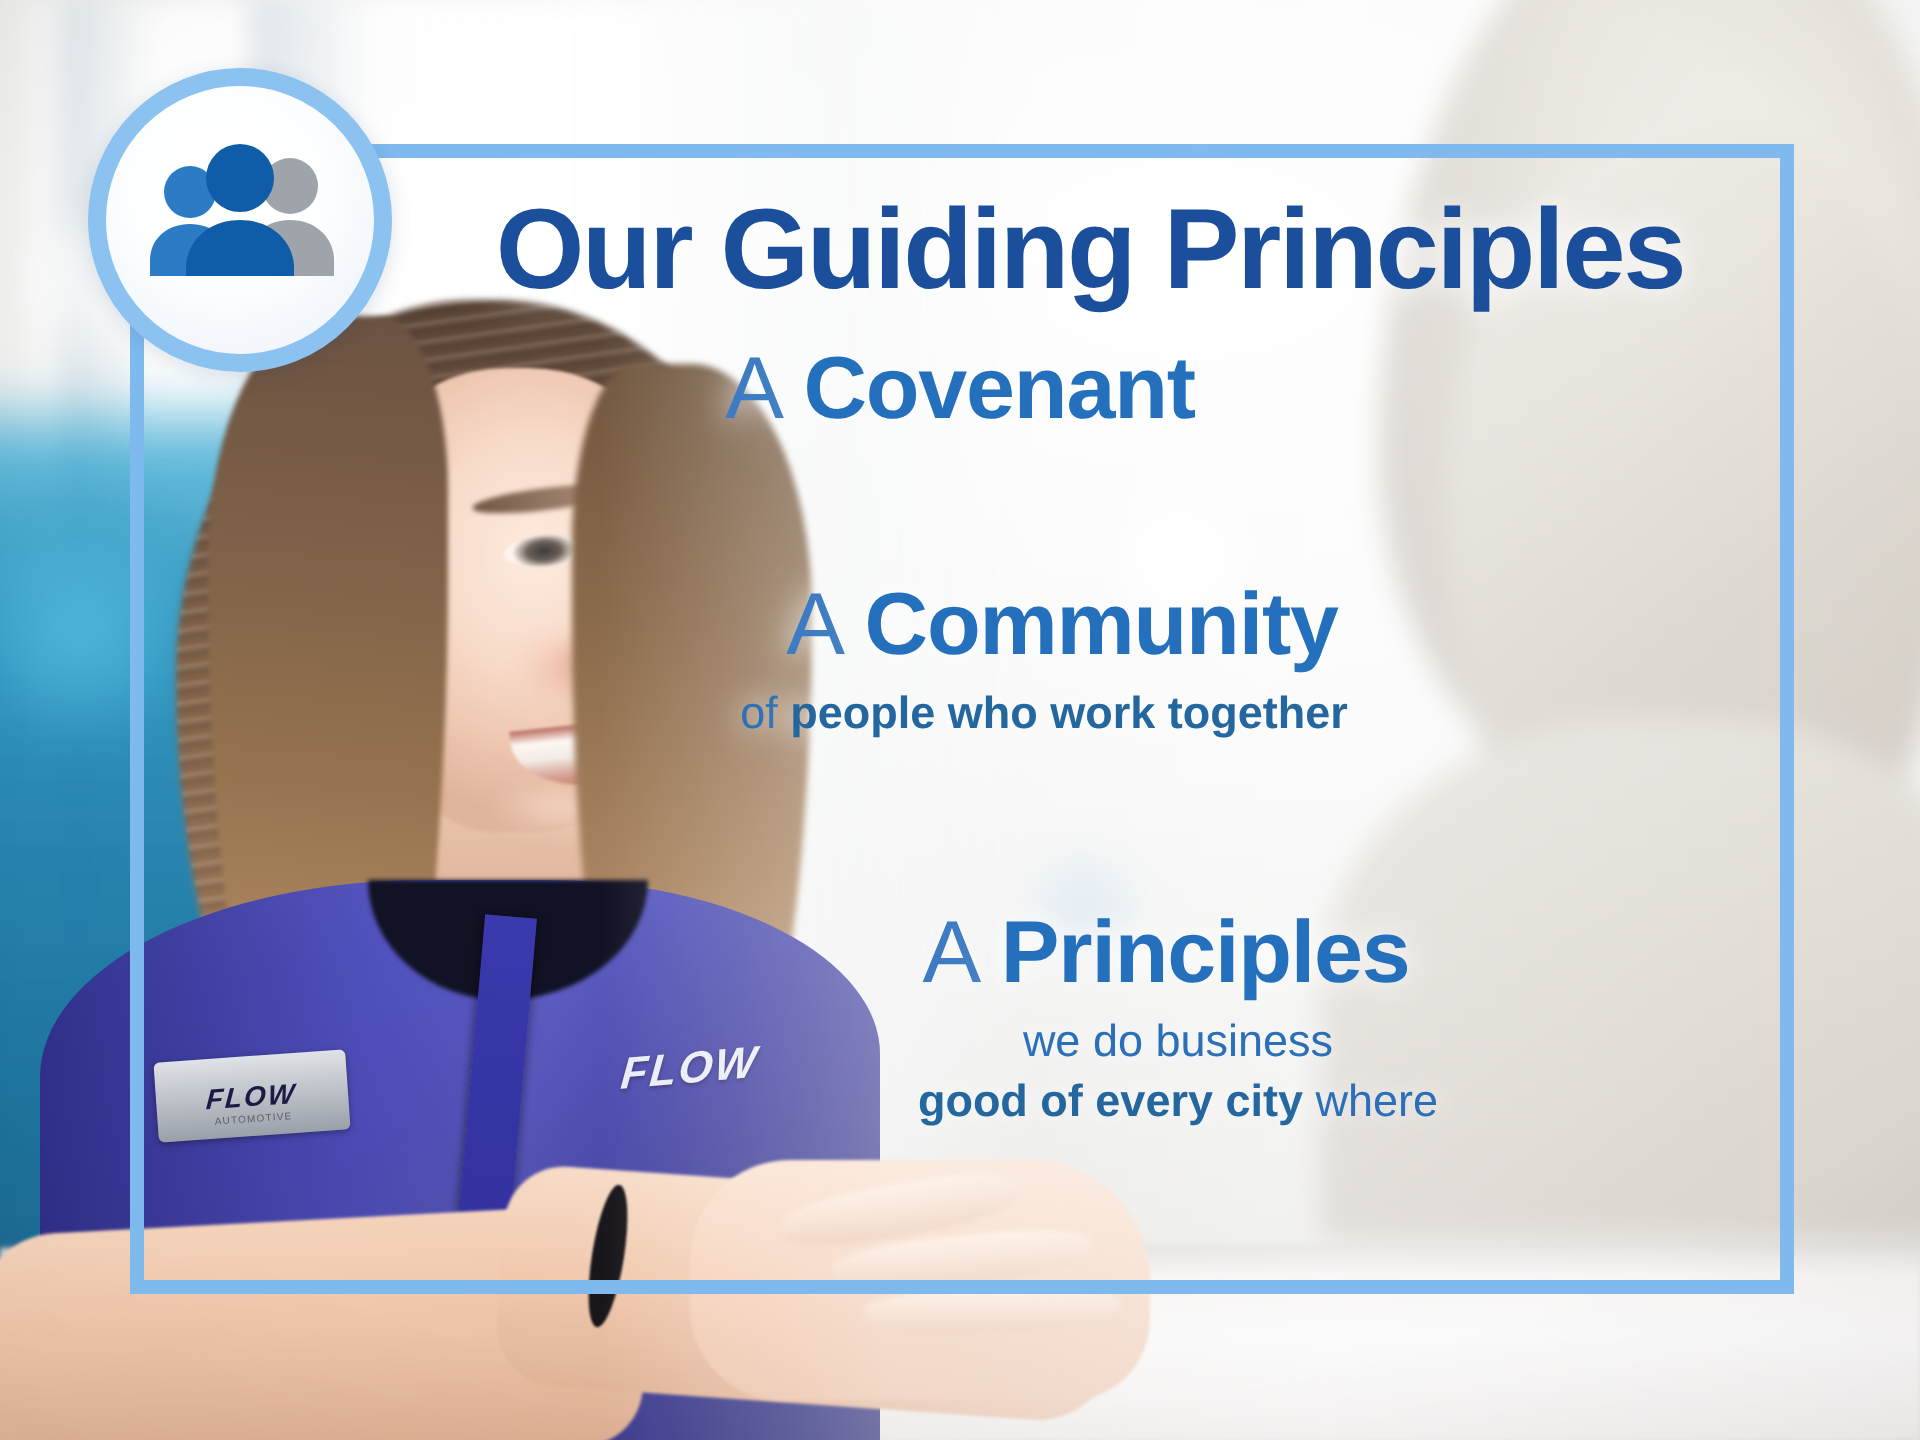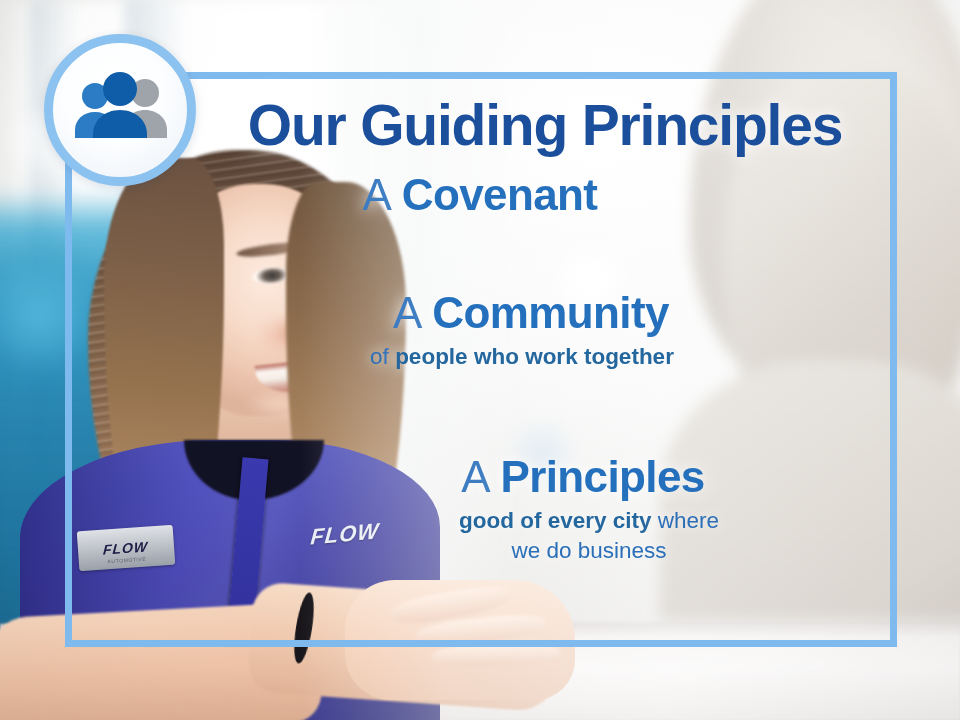--- a/index.html
+++ b/index.html
@@ -578,19 +578,19 @@
         <div><span>of </span><b>people who work together</b></div>
       </div>
     </div>
 
     <div class="principle p3">
       <div class="p-head txt-glow">
         <span class="art">A</span>
         <span class="word">Principles</span>
       </div>
       <div class="p-sub txt-glow">
+        <div>we do business</div>
         <div><b>good of every city</b><span> where</span></div>
-        <div>we do business</div>
       </div>
     </div>
 
   </div>
 </div>
 
 </body></html>

